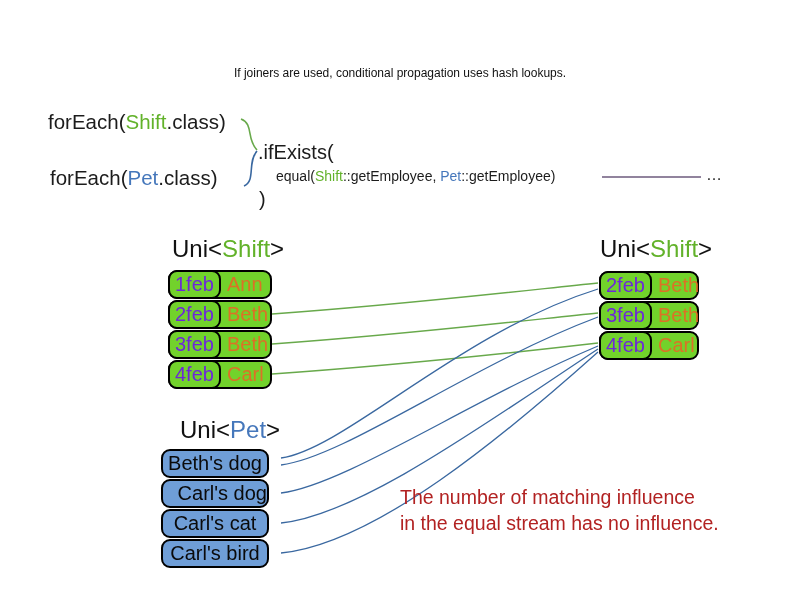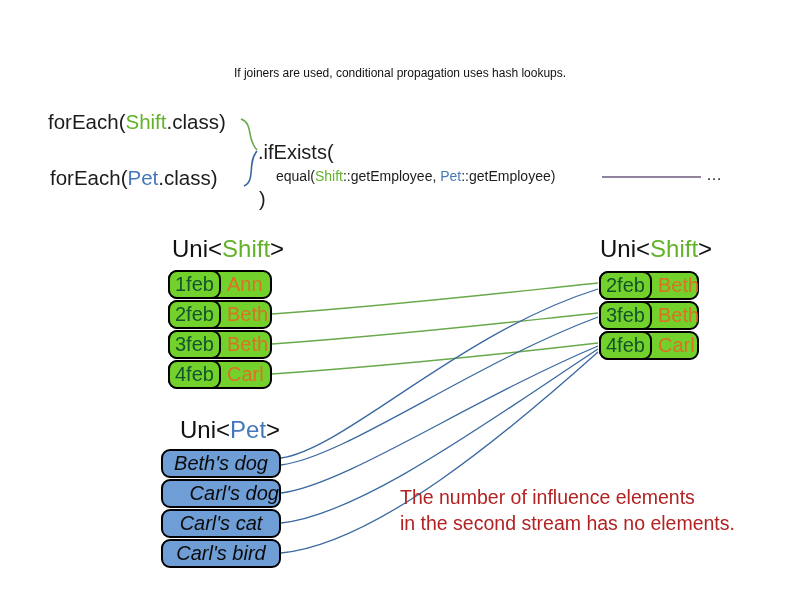--- a/index.html
+++ b/index.html
@@ -36,29 +36,29 @@
   .uni-label { font-size:24px; color:#111; white-space:nowrap; }
 
   
   .shift-row {
     position:absolute; display:flex; align-items:stretch; box-sizing:border-box;
     height:29px; background:var(--green-fill); border:2px solid #000; border-radius:9px;
   }
   .date-cell {
     box-sizing:border-box; height:29px; margin:-2px 0 -2px -2px; padding:0 5px;
     background:var(--green-fill); border:2px solid #000; border-radius:9px;
-    font-size:20px; line-height:25px; color:#14532d;
+    font-size:20px; line-height:25px; color:#6d28d9;
   }
   .name-cell { font-size:20px; line-height:25px; color:var(--orange-text); padding-left:6px; }
 
   
   .pet-row {
-    position:absolute; box-sizing:border-box; width:120px; height:29px;
+    position:absolute; box-sizing:border-box; width:108px; height:29px;
     background:var(--blue-fill); border:2px solid #000; border-radius:9px;
-    text-align:center; font-size:20px; line-height:25px; color:#0a0a0a;font-style:italic;
+    text-align:center; font-size:20px; line-height:25px; color:#0a0a0a;
   }
 
   
   .note { font-size:19.5px; line-height:26px; color:var(--red-text); white-space:nowrap; }
 </style>
 </head>
 <body>
 
 <div class="slide">
 
@@ -129,17 +129,17 @@
   </div>
 
   <div class="abs uni-label" style="left:180px; top:416px;"><span>Uni&lt;</span><span class="kw-pet">Pet</span><span>&gt;</span></div>
 
   <div class="pet-row" style="left:161px; top:449px;">Beth's dog</div>
   <div class="pet-row" style="left:161px; top:479px;text-align:right;">Carl's dog</div>
   <div class="pet-row" style="left:161px; top:509px;">Carl's cat</div>
   <div class="pet-row" style="left:161px; top:539px;">Carl's bird</div>
 
   <div class="abs note" style="left:400px; top:484px;">
-    <div>The number of influence elements</div>
-    <div>in the second stream has no elements.</div>
+    <div>The number of matching influence</div>
+    <div>in the equal stream has no influence.</div>
   </div>
 
 </div>
 
 </body></html>

